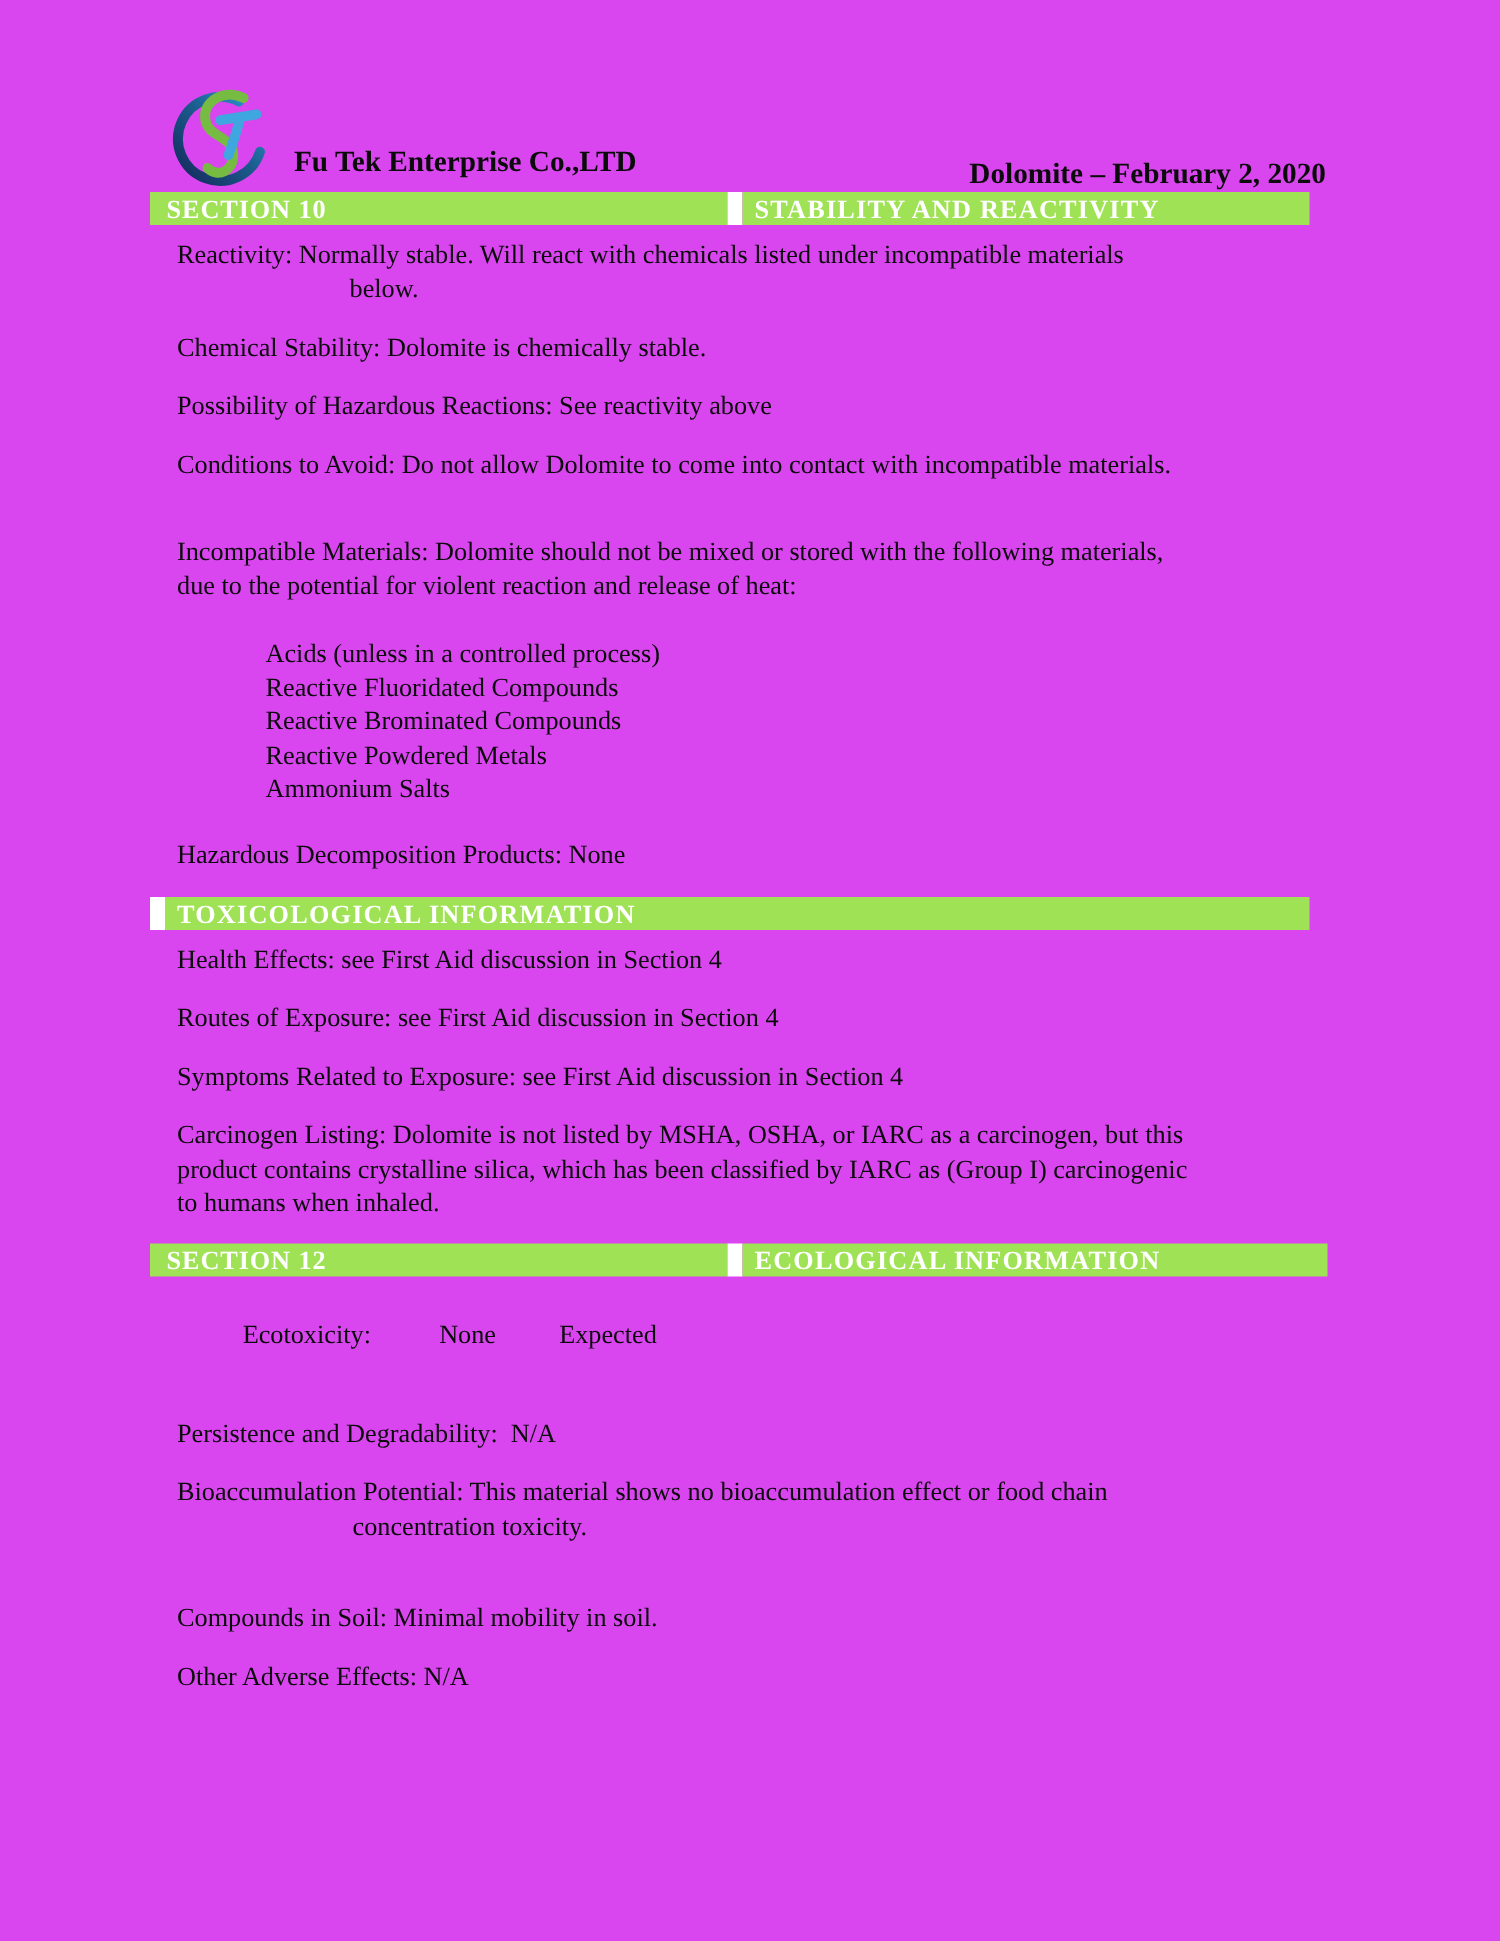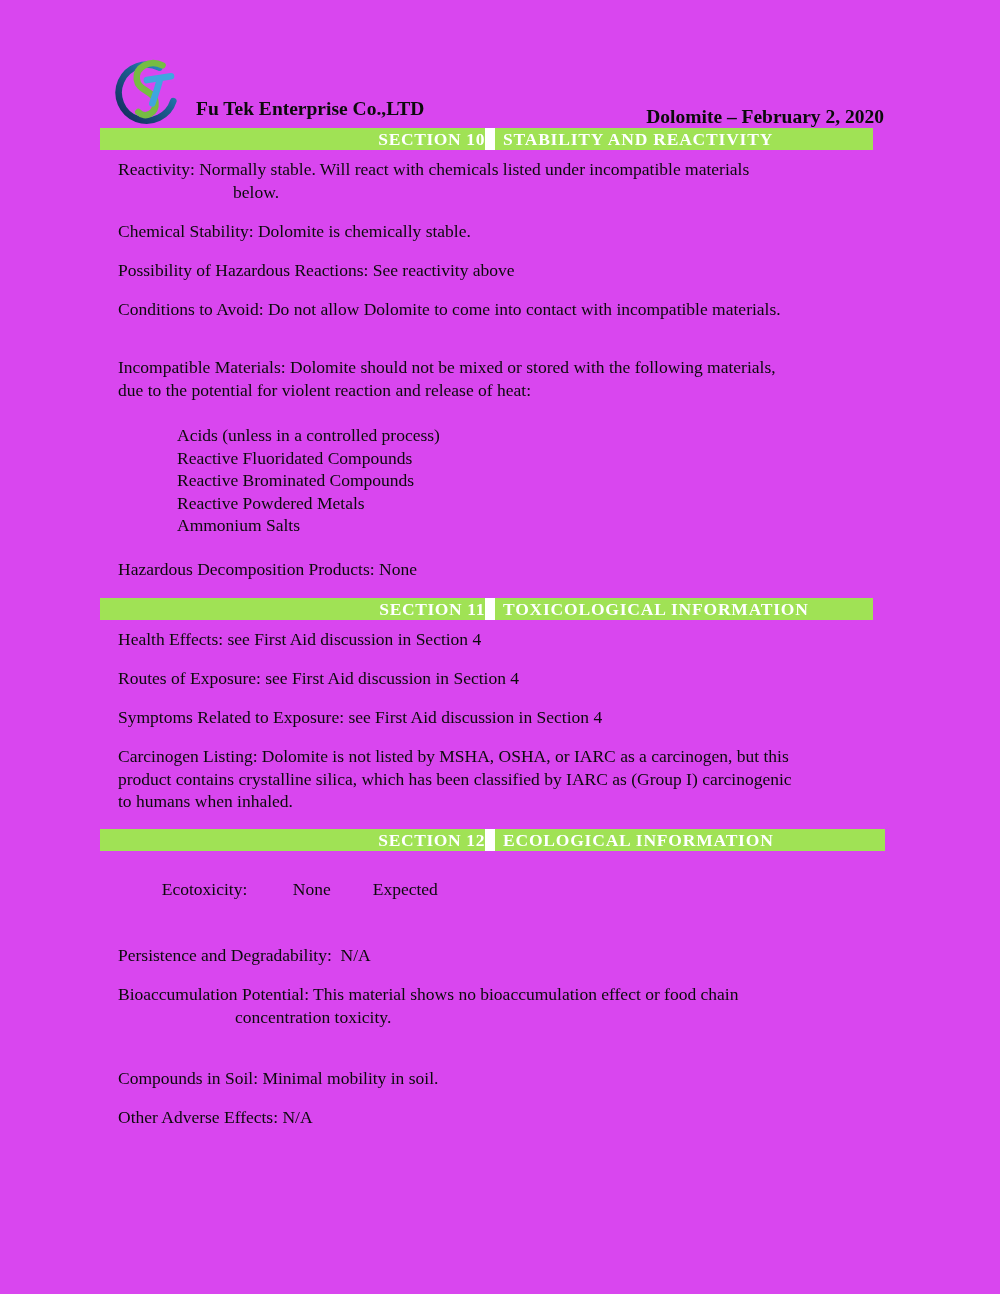--- a/index.html
+++ b/index.html
@@ -26,21 +26,21 @@
   .section{position:absolute;left:100px;}
   #sec10{top:128px;width:773px;}
   #sec11{top:598px;width:773px;}
   #sec12{top:829px;width:785px;}
   .section-bar{display:flex;height:22px;width:100%;}
   .bar-left{
     width:385px;flex:0 0 385px;
     background:#A0E255;
     color:#ffffff;font-weight:bold;font-size:17.5px;line-height:22px;
     padding-left:11px;box-sizing:border-box;
-    letter-spacing:0.6px;white-space:pre;text-align:right;
+    letter-spacing:0.6px;white-space:pre;
   }
   .bar-gap{width:10px;flex:0 0 10px;background:#ffffff;}
   .bar-right{
     flex:1;background:#A0E255;
     color:#ffffff;font-weight:bold;font-size:17.5px;line-height:22px;
     padding-left:8px;box-sizing:border-box;
     letter-spacing:0.8px;white-space:pre;
   }
   
   .section-text{padding:8px 0 0 18px;font-size:17.5px;}
@@ -113,21 +113,20 @@
         <div class="line indent-list">Ammonium Salts</div>
       </div>
       <div class="para">
         <div class="line">Hazardous Decomposition Products: None</div>
       </div>
     </div>
   </div>
 
   <div class="section" id="sec11">
     <div class="section-bar">
-      <div class="bar-left">SECTION 11</div>
       <div class="bar-gap"></div>
       <div class="bar-right">TOXICOLOGICAL INFORMATION</div>
     </div>
     <div class="section-text">
       <div class="para">
         <div class="line">Health Effects: see First Aid discussion in Section 4</div>
       </div>
       <div class="para">
         <div class="line">Routes of Exposure: see First Aid discussion in Section 4</div>
       </div>

